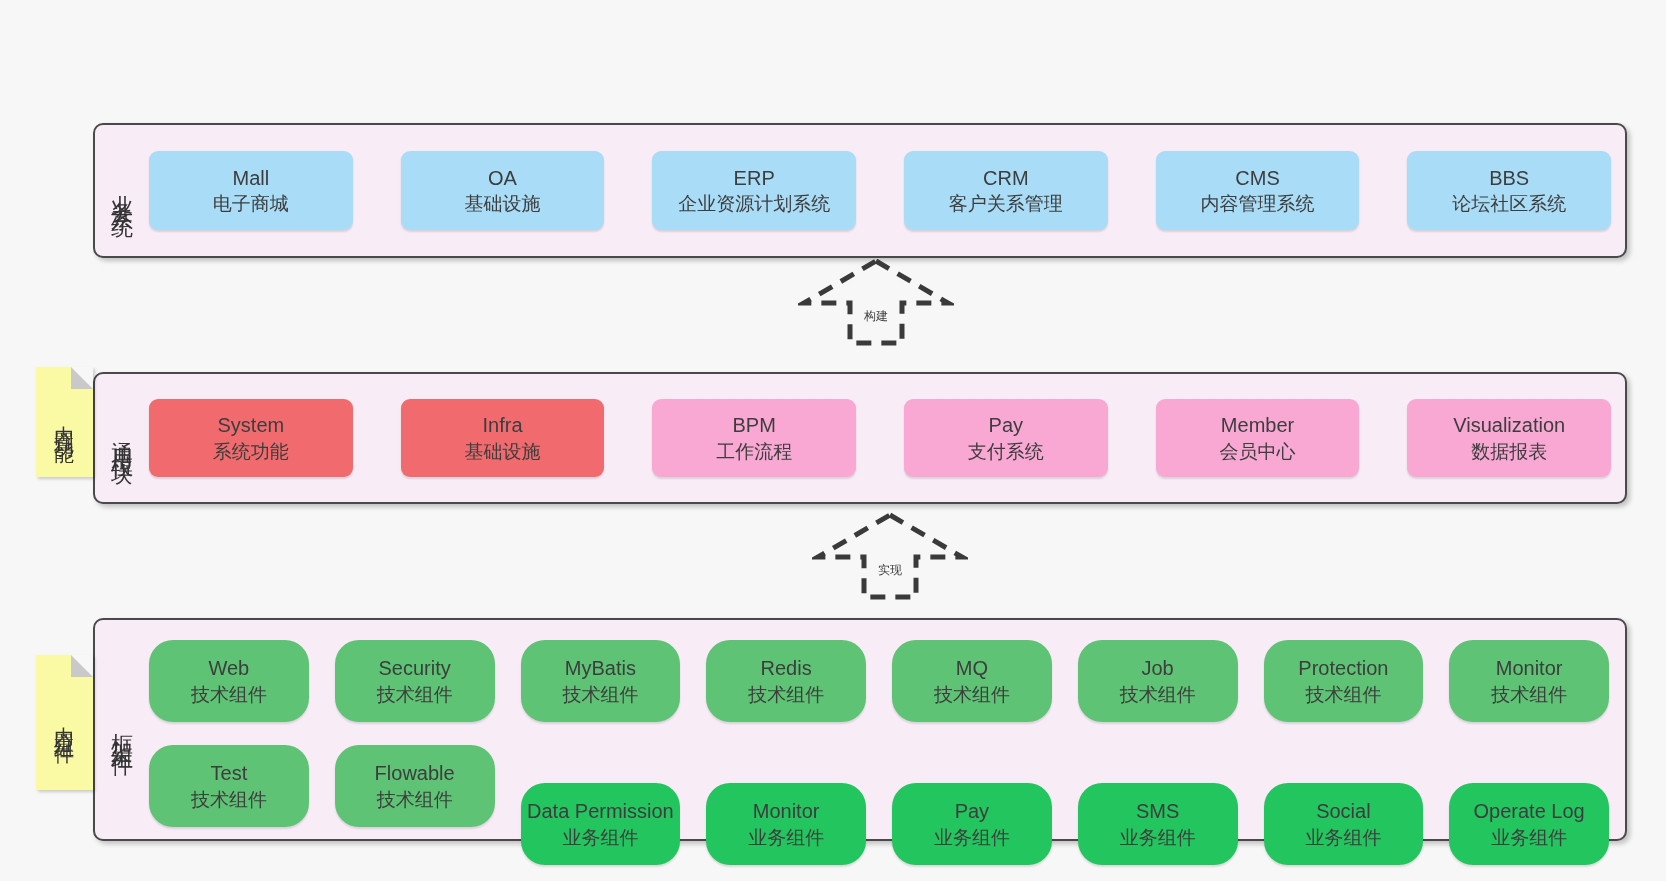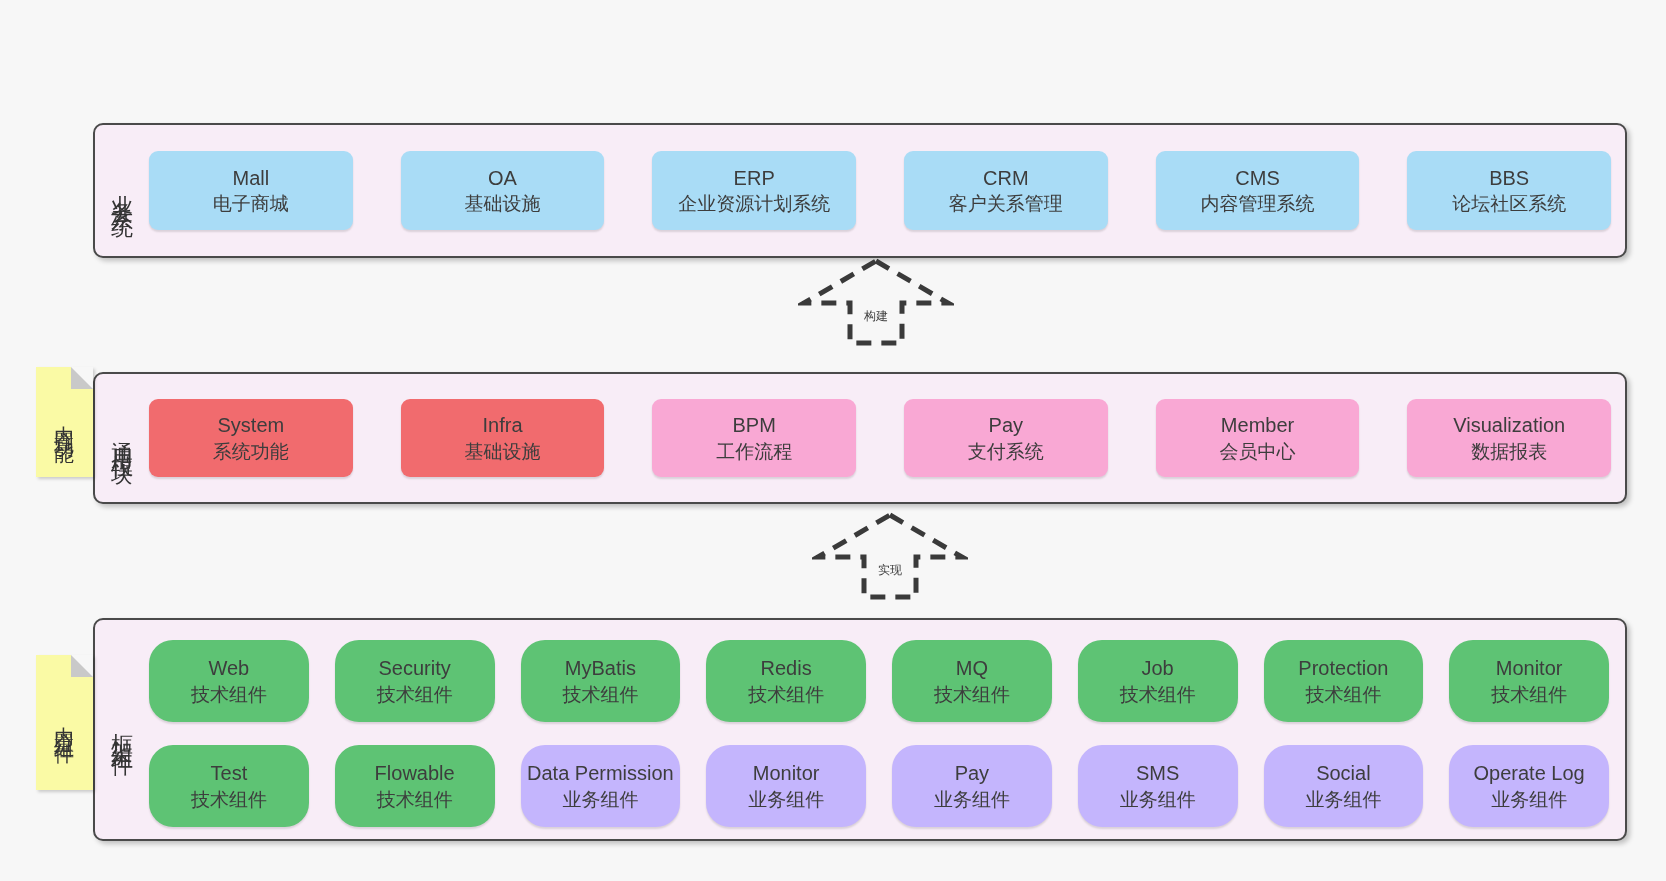--- a/index.html
+++ b/index.html
@@ -42,21 +42,21 @@
     flex:1; display:grid; grid-template-columns:repeat(8,1fr);
     column-gap:26px; row-gap:23px; padding:20px 16px 16px 0; align-content:start;
   }
   .grid8 .box { height:82px;border-radius:24px; }
 
   
   .blue        { background:#a9dcf6; }
   .red         { background:#f16b6e; }
   .pink        { background:#f9a8d4; }
   .green       { background:#5ec374; }
-  .green-light { background:#c4b5fd; }
+  .green-light { background:#22c55e;margin-top:38px; }
 
   
   .note {
     position:absolute; left:36px; width:57px;
     background:linear-gradient(225deg, transparent 16px, #fafaa5 0);
     box-shadow:2px 2px 3px rgba(0,0,0,0.18);
     display:flex; align-items:center; justify-content:center;
   }
   .note::before {
     content:""; position:absolute; top:0; right:0; width:22px; height:22px;

